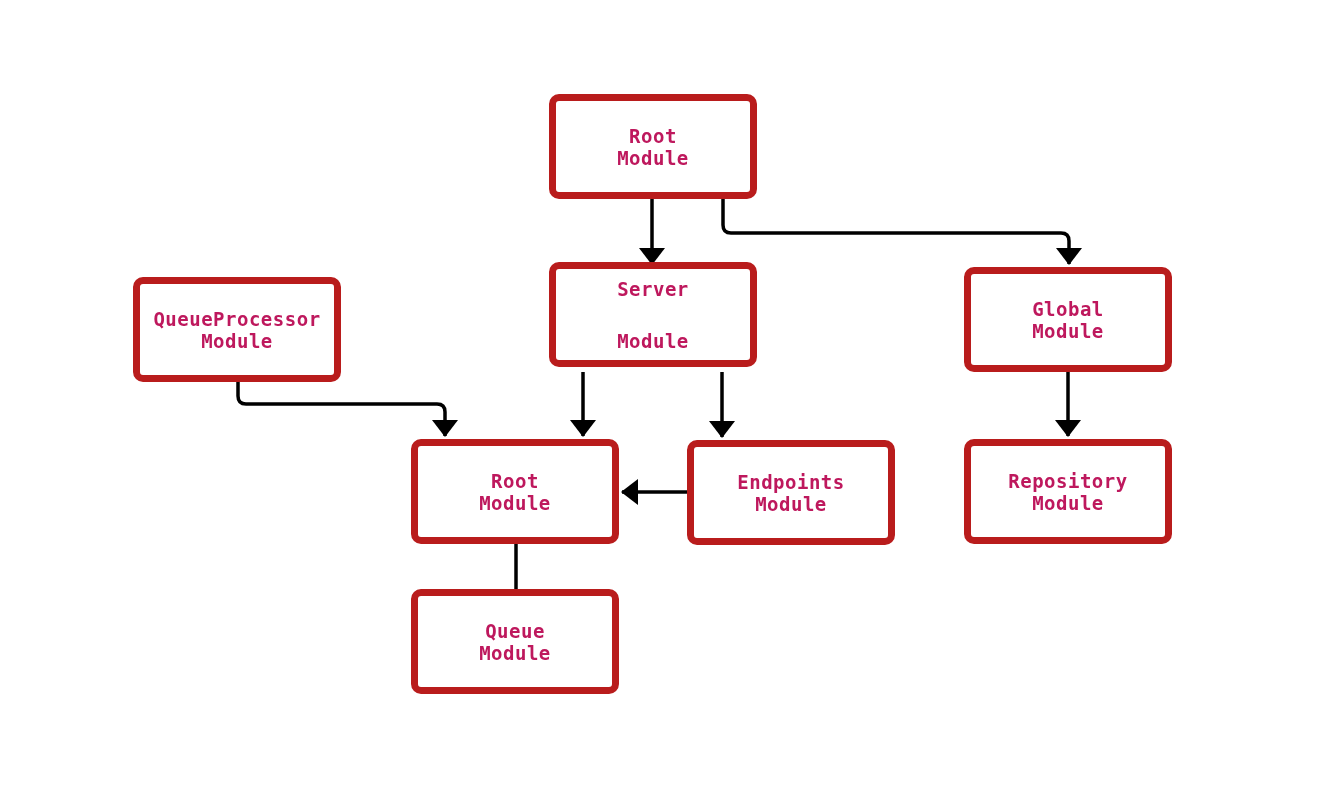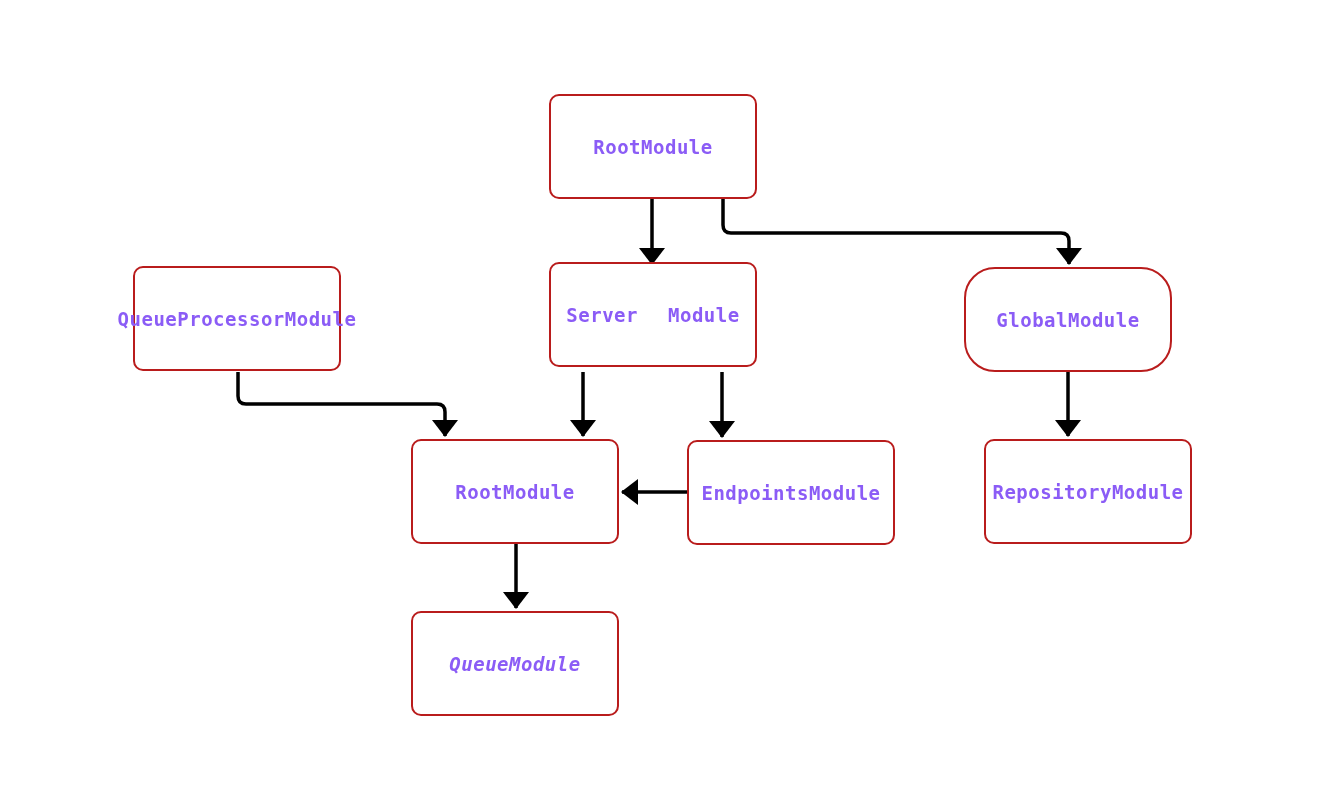--- a/index.html
+++ b/index.html
@@ -26,43 +26,43 @@
     fill: none;
     stroke: #000000;
     stroke-width: 3.5px;
   }
   .node {
     position: absolute;
     width: 208px;
     height: 105px;
     box-sizing: border-box;
     background: #ffffff;
-    border: 2px solid #b91c1c;
+    border: 7px solid #b91c1c;
     border-radius: 10px;
     display: flex;
-    flex-direction: row;
+    flex-direction: column;
     align-items: center;
     justify-content: center;
     text-align: center;
-    color: #8b5cf6;
+    color: #be185d;
     font-size: 19px;
     font-weight: 700;
     line-height: 22px;
     letter-spacing: 0.5px;
   }
   .node span { display: block; white-space: nowrap; }
 
   #node-root            { left: 549px; top:  94px; }
-  #node-queue-processor { left: 133px; top: 266px; }
+  #node-queue-processor { left: 133px; top: 277px; }
   #node-server          { left: 549px; top: 262px; gap: 30px; }
-  #node-global          { left: 964px; top: 267px; border-radius: 31px; }
+  #node-global          { left: 964px; top: 267px; }
   #node-core            { left: 411px; top: 439px; }
   #node-endpoints       { left: 687px; top: 440px; text-align: right; }
-  #node-repository      { left: 984px; top: 439px; justify-content: center; }
-  #node-queue           { left: 411px; top: 611px; font-style: italic; }
+  #node-repository      { left: 964px; top: 439px; justify-content: center; }
+  #node-queue           { left: 411px; top: 589px; }
 </style>
 </head>
 <body>
 
 <div class="canvas">
 
   <svg class="edges-layer" width="1337" height="809" viewBox="0 0 1337 809" xmlns="http://www.w3.org/2000/svg">
     <defs>
       <marker id="arrowhead" viewBox="0 0 17 26" markerWidth="17" markerHeight="26" refX="16" refY="13" orient="auto" markerUnits="userSpaceOnUse">
         <path d="M0,0 L17,13 L0,26 Z" fill="#000000"></path>

